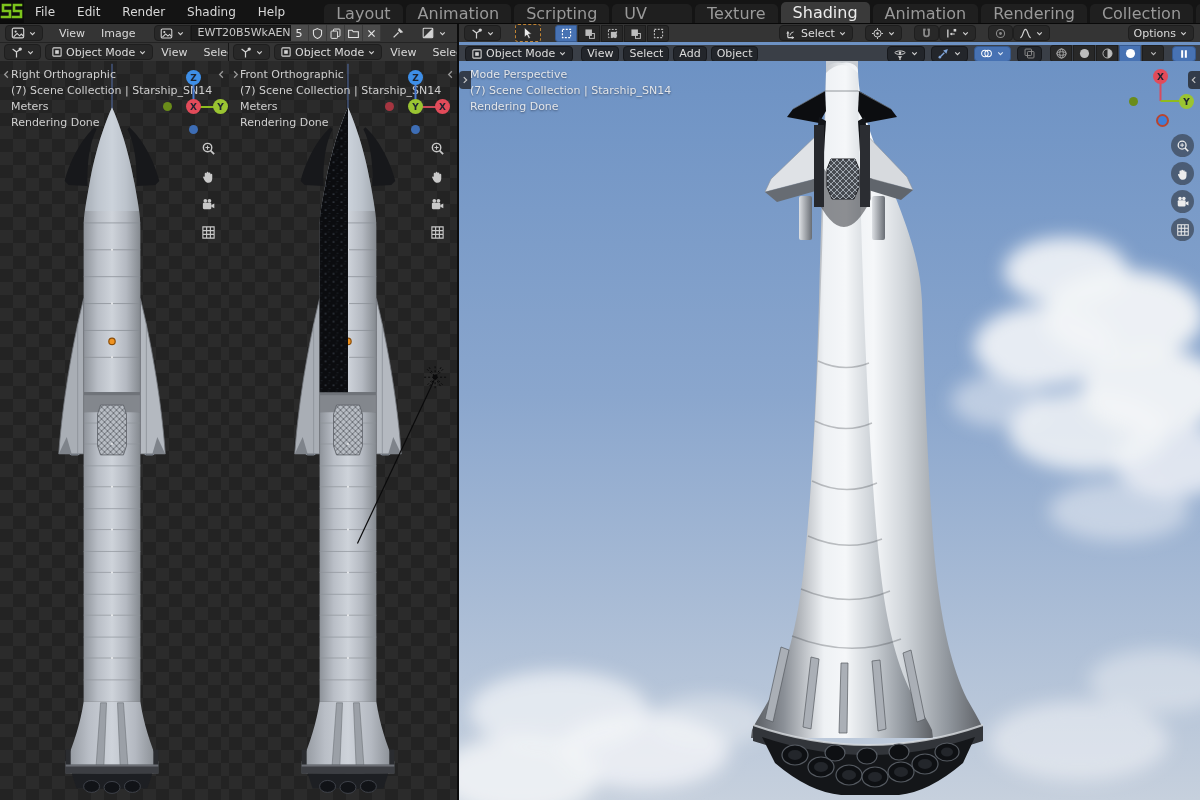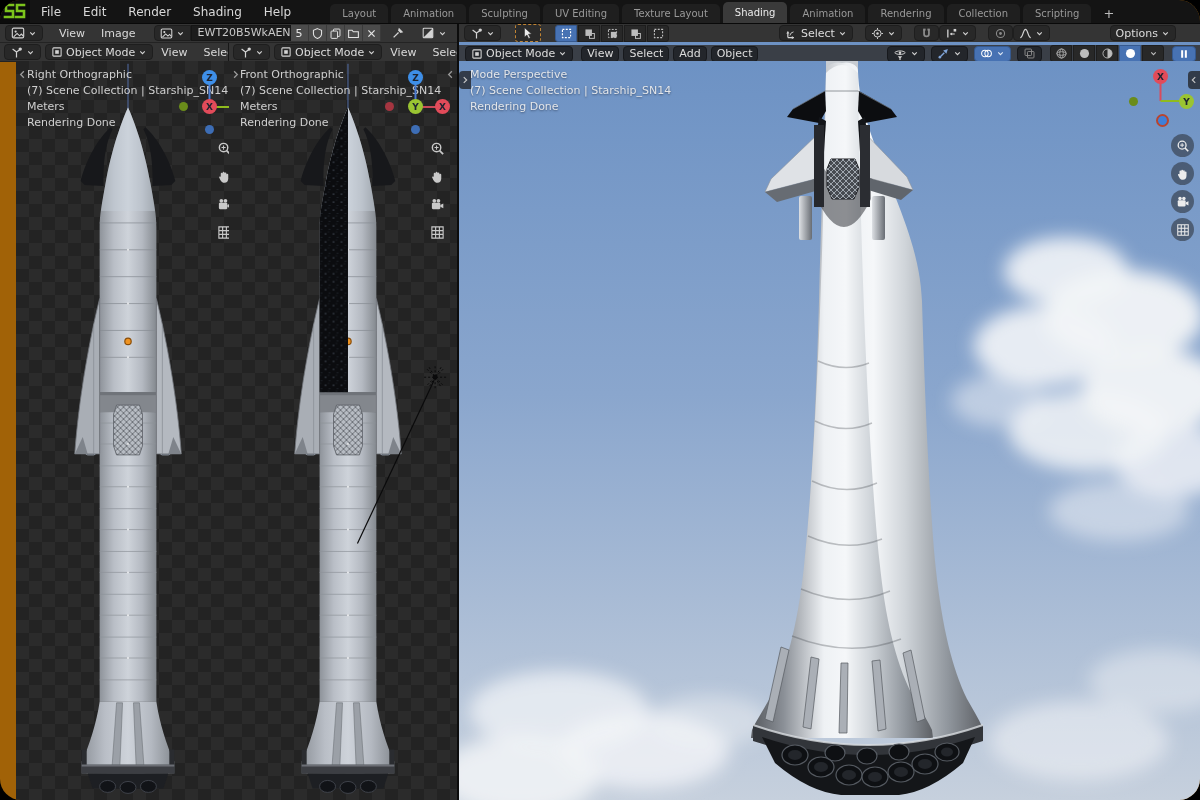--- a/index.html
+++ b/index.html
@@ -1,27 +1,27 @@
 <!DOCTYPE html>
 <html><head>
 <meta charset="utf-8">
 <style>
   html,body{margin:0;padding:0;background:#000;}
   .stage{position:relative;width:1200px;height:800px;overflow:hidden;
          font-family:"DejaVu Sans",sans-serif;font-size:11px;color:#d6d6d6;
-         background:#a16207;border-radius:21px;-webkit-font-smoothing:antialiased;}
+         background:#737373;-webkit-font-smoothing:antialiased;}
   .abs{position:absolute;}
   
   .topbar{position:absolute;left:0;top:0;width:1200px;height:23px;background:#141414;
           display:flex;align-items:center;border-bottom:1px solid #090909;}
   .logo{width:30px;height:23px;display:flex;align-items:center;justify-content:center;background:#0c0c0c;}
   .menu{padding:0 11px;color:#d8d8d8;font-size:12px;cursor:default;}
   .tabs{display:flex;align-items:flex-end;height:23px;margin-left:28px;gap:3px;}
   .tab{height:19px;line-height:19px;padding:0 12px;background:#1f1f1f;color:#999;
-       border-radius:5px 5px 0 0;font-size:10px;}
+       border-radius:5px 5px 0 0;font-size:16px;}
   .tab.active{background:#3a3a3a;color:#ececec;height:21px;line-height:21px;}
   .tab.plus{padding:0 9px;color:#bbb;background:transparent;font-size:13px;}
   
   .area-left{position:absolute;left:0;top:24px;width:457px;height:776px;border-right:2px solid #0c0c0c;}
   .area-right{position:absolute;left:459px;top:24px;width:741px;height:776px;}
   .hdr{position:absolute;left:0;width:100%;height:18px;background:#343434;
        display:flex;align-items:center;border-bottom:1px solid #232323;white-space:nowrap;overflow:hidden;}
   .hmenu{padding:0 8px;color:#d9d9d9;}
   .hbtn{display:inline-flex;align-items:center;gap:3px;background:#282828;border:1px solid #1e1e1e;
         border-radius:4px;height:14px;padding:0 5px;color:#dcdcdc;}
@@ -319,21 +319,21 @@
       </svg>
     </div>
     <span class="menu">File</span>
     <span class="menu">Edit</span>
     <span class="menu">Render</span>
     <span class="menu">Shading</span>
     <span class="menu">Help</span>
     <div class="tabs">
       <span class="tab">Layout</span>
       <span class="tab">Animation</span>
-      <span class="tab">Sculpting</span>
+      <span class="tab">Scripting</span>
       <span class="tab">UV Editing</span>
       <span class="tab">Texture Layout</span>
       <span class="tab active">Shading</span>
       <span class="tab">Animation</span>
       <span class="tab">Rendering</span>
       <span class="tab">Collection</span>
       <span class="tab">Scripting</span>
       <span class="tab plus">+</span>
     </div>
   </div>
@@ -463,21 +463,21 @@
             <svg width="9" height="9" viewBox="0 0 12 12">
               <use href="#s-chev"></use>
             </svg>
           </span>
       </span>
       <span class="hmenu">View</span>
       <span class="hmenu">Select</span>
 
     </div>
 
-    <div class="vp checker" style="left:16px;top:37px;width:228px;height:739px;border-right:1px solid #171717;">
+    <div class="vp checker" style="left:0;top:37px;width:228px;height:739px;border-right:1px solid #171717;padding-left:20px;">
       <svg class="abs" style="left:0;top:0;" width="228" height="739" viewBox="0 0 229 737">
         <use href="#rocket-ortho"></use>
       </svg>
       <div class="ovl">
         <div>Right Orthographic</div>
         <div>(7) Scene Collection | Starship_SN14</div>
         <div>Meters</div>
         <div>Rendering Done</div>
       </div>
       <span class="edgechev" style="left:1px;top:8px;">
@@ -701,21 +701,21 @@
               <use href="#s-fall"></use>
             </svg>
           </span>
         <span class="ico">
             <svg width="9" height="9" viewBox="0 0 12 12">
               <use href="#s-chev"></use>
             </svg>
           </span>
       </span>
       <span class="spacer"></span>
-      <span class="hbtn" style="margin-right:24px;">
+      <span class="hbtn" style="margin-right:6px;">
         <span>Options</span>
         <span class="ico">
             <svg width="9" height="9" viewBox="0 0 12 12">
               <use href="#s-chev"></use>
             </svg>
           </span>
       </span>
     </div>
     <div class="skyline"></div>
 

